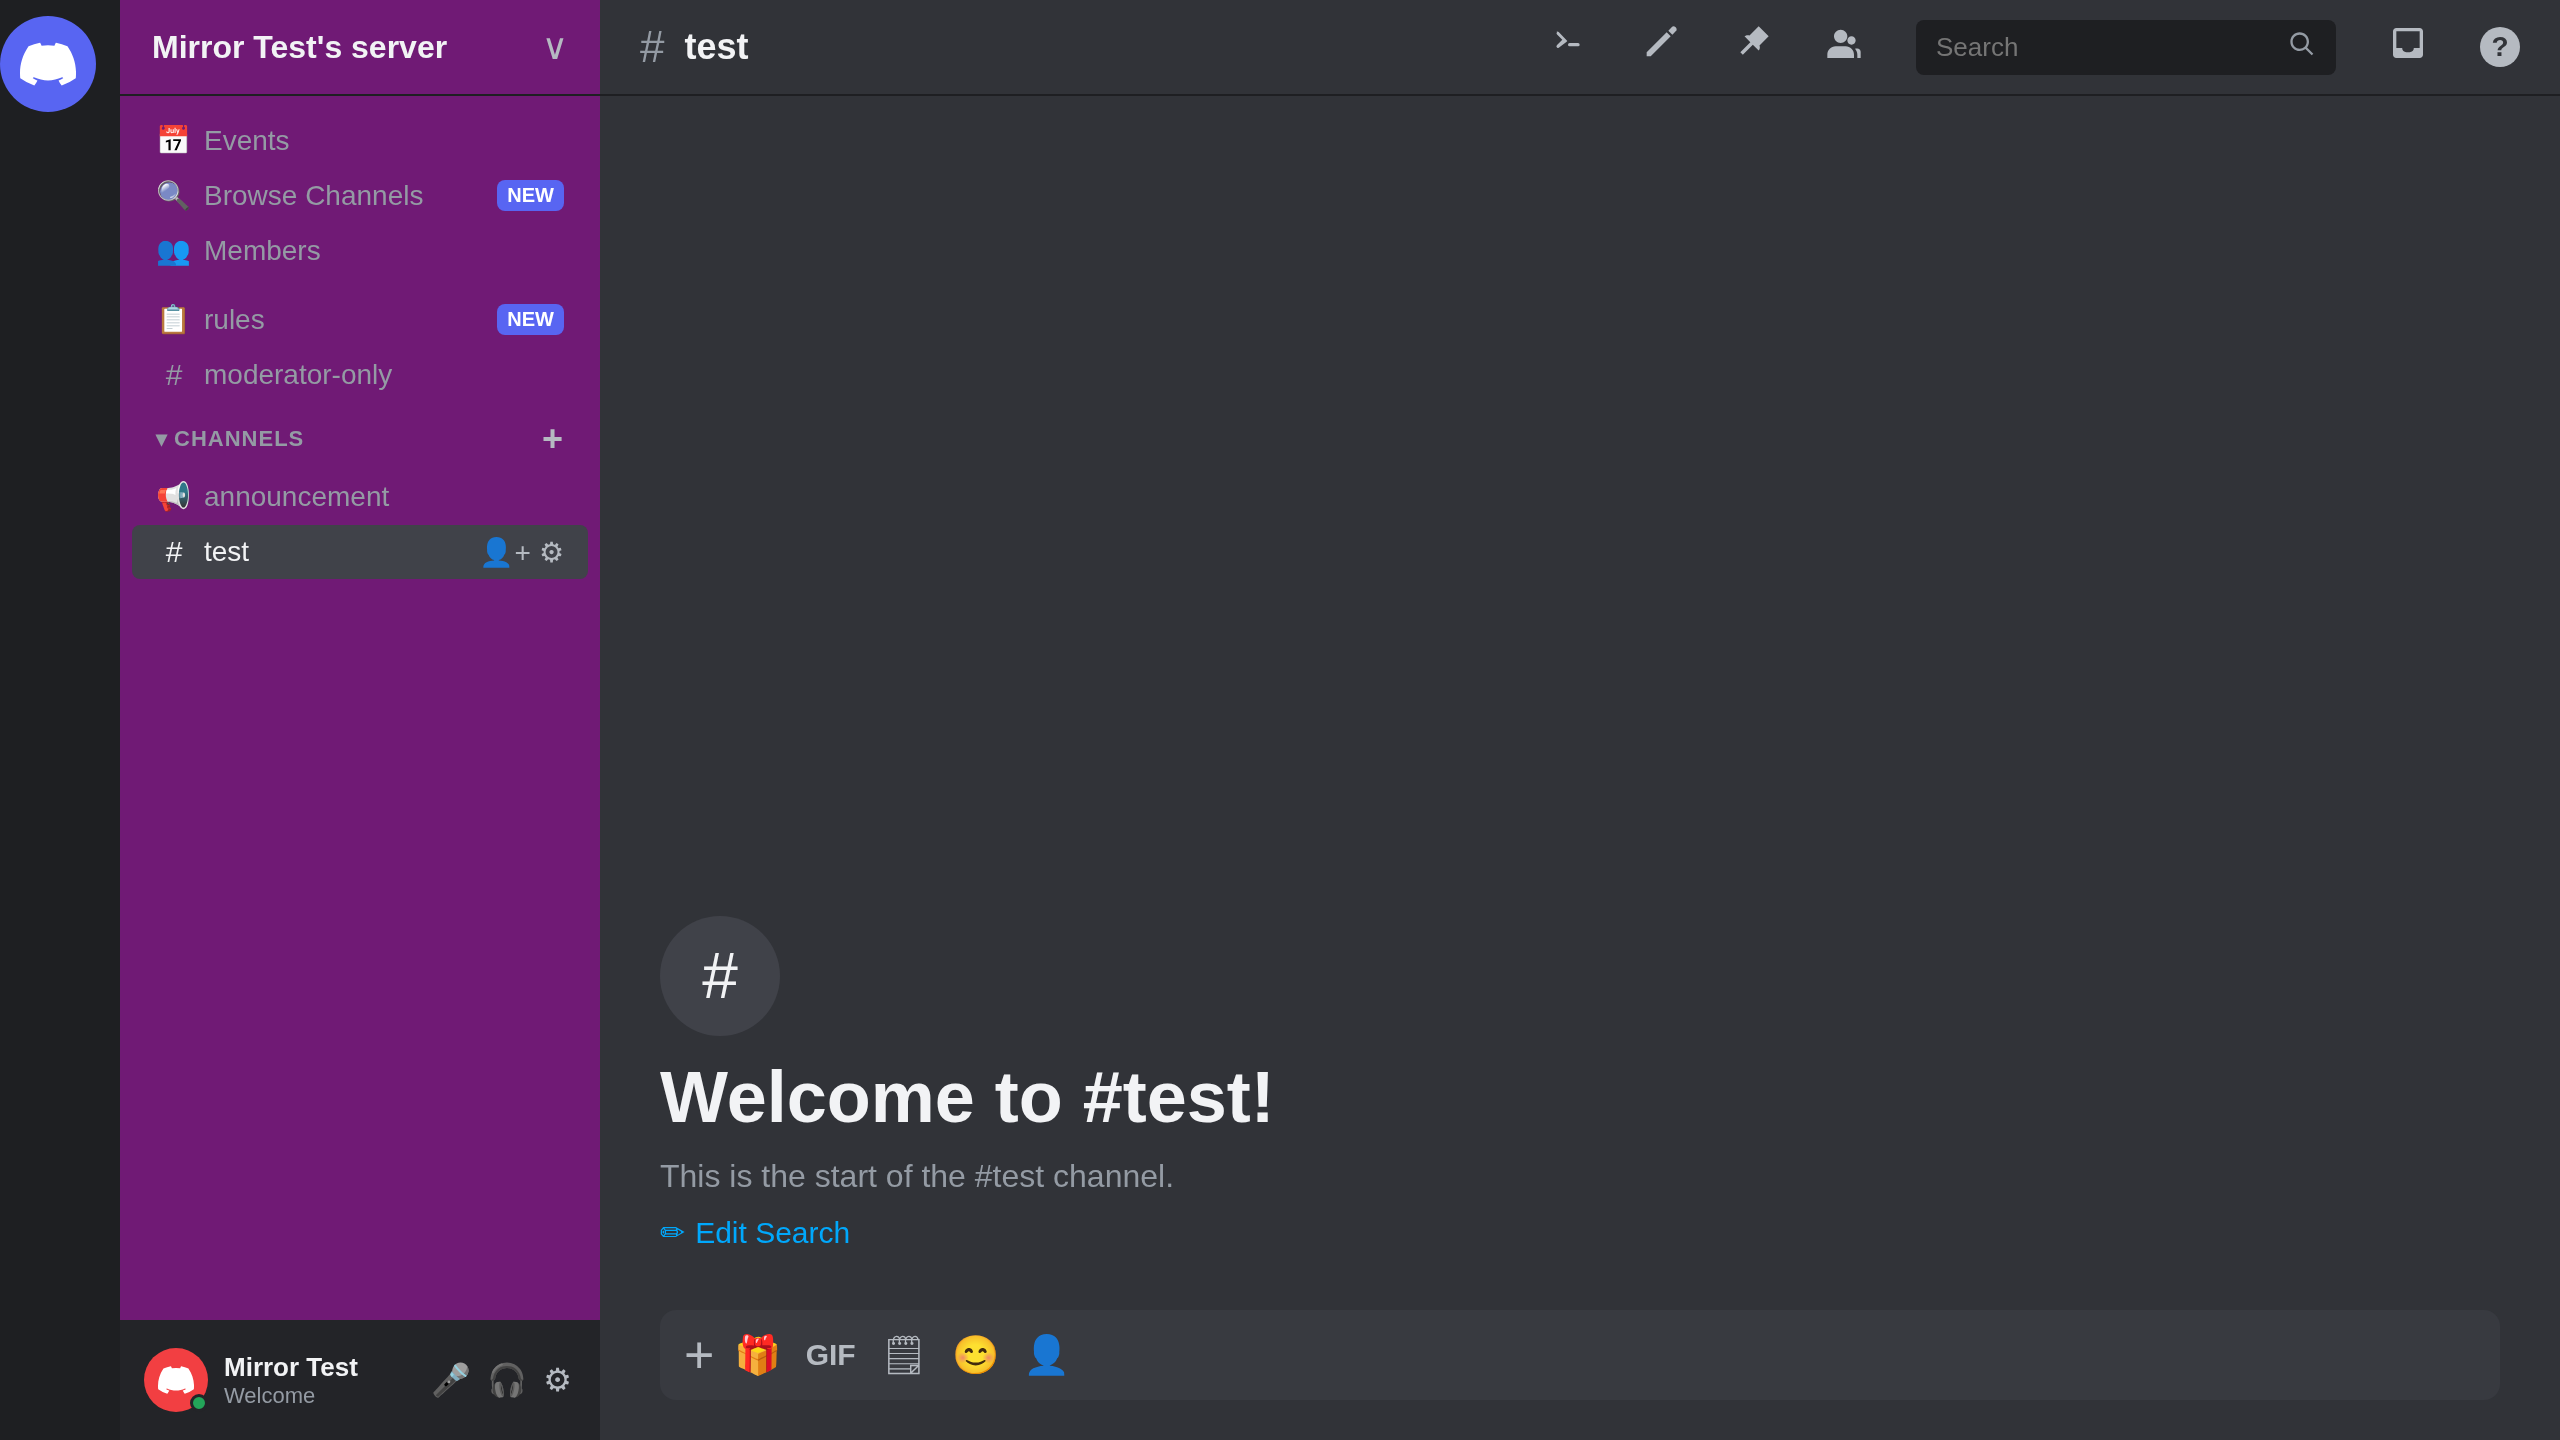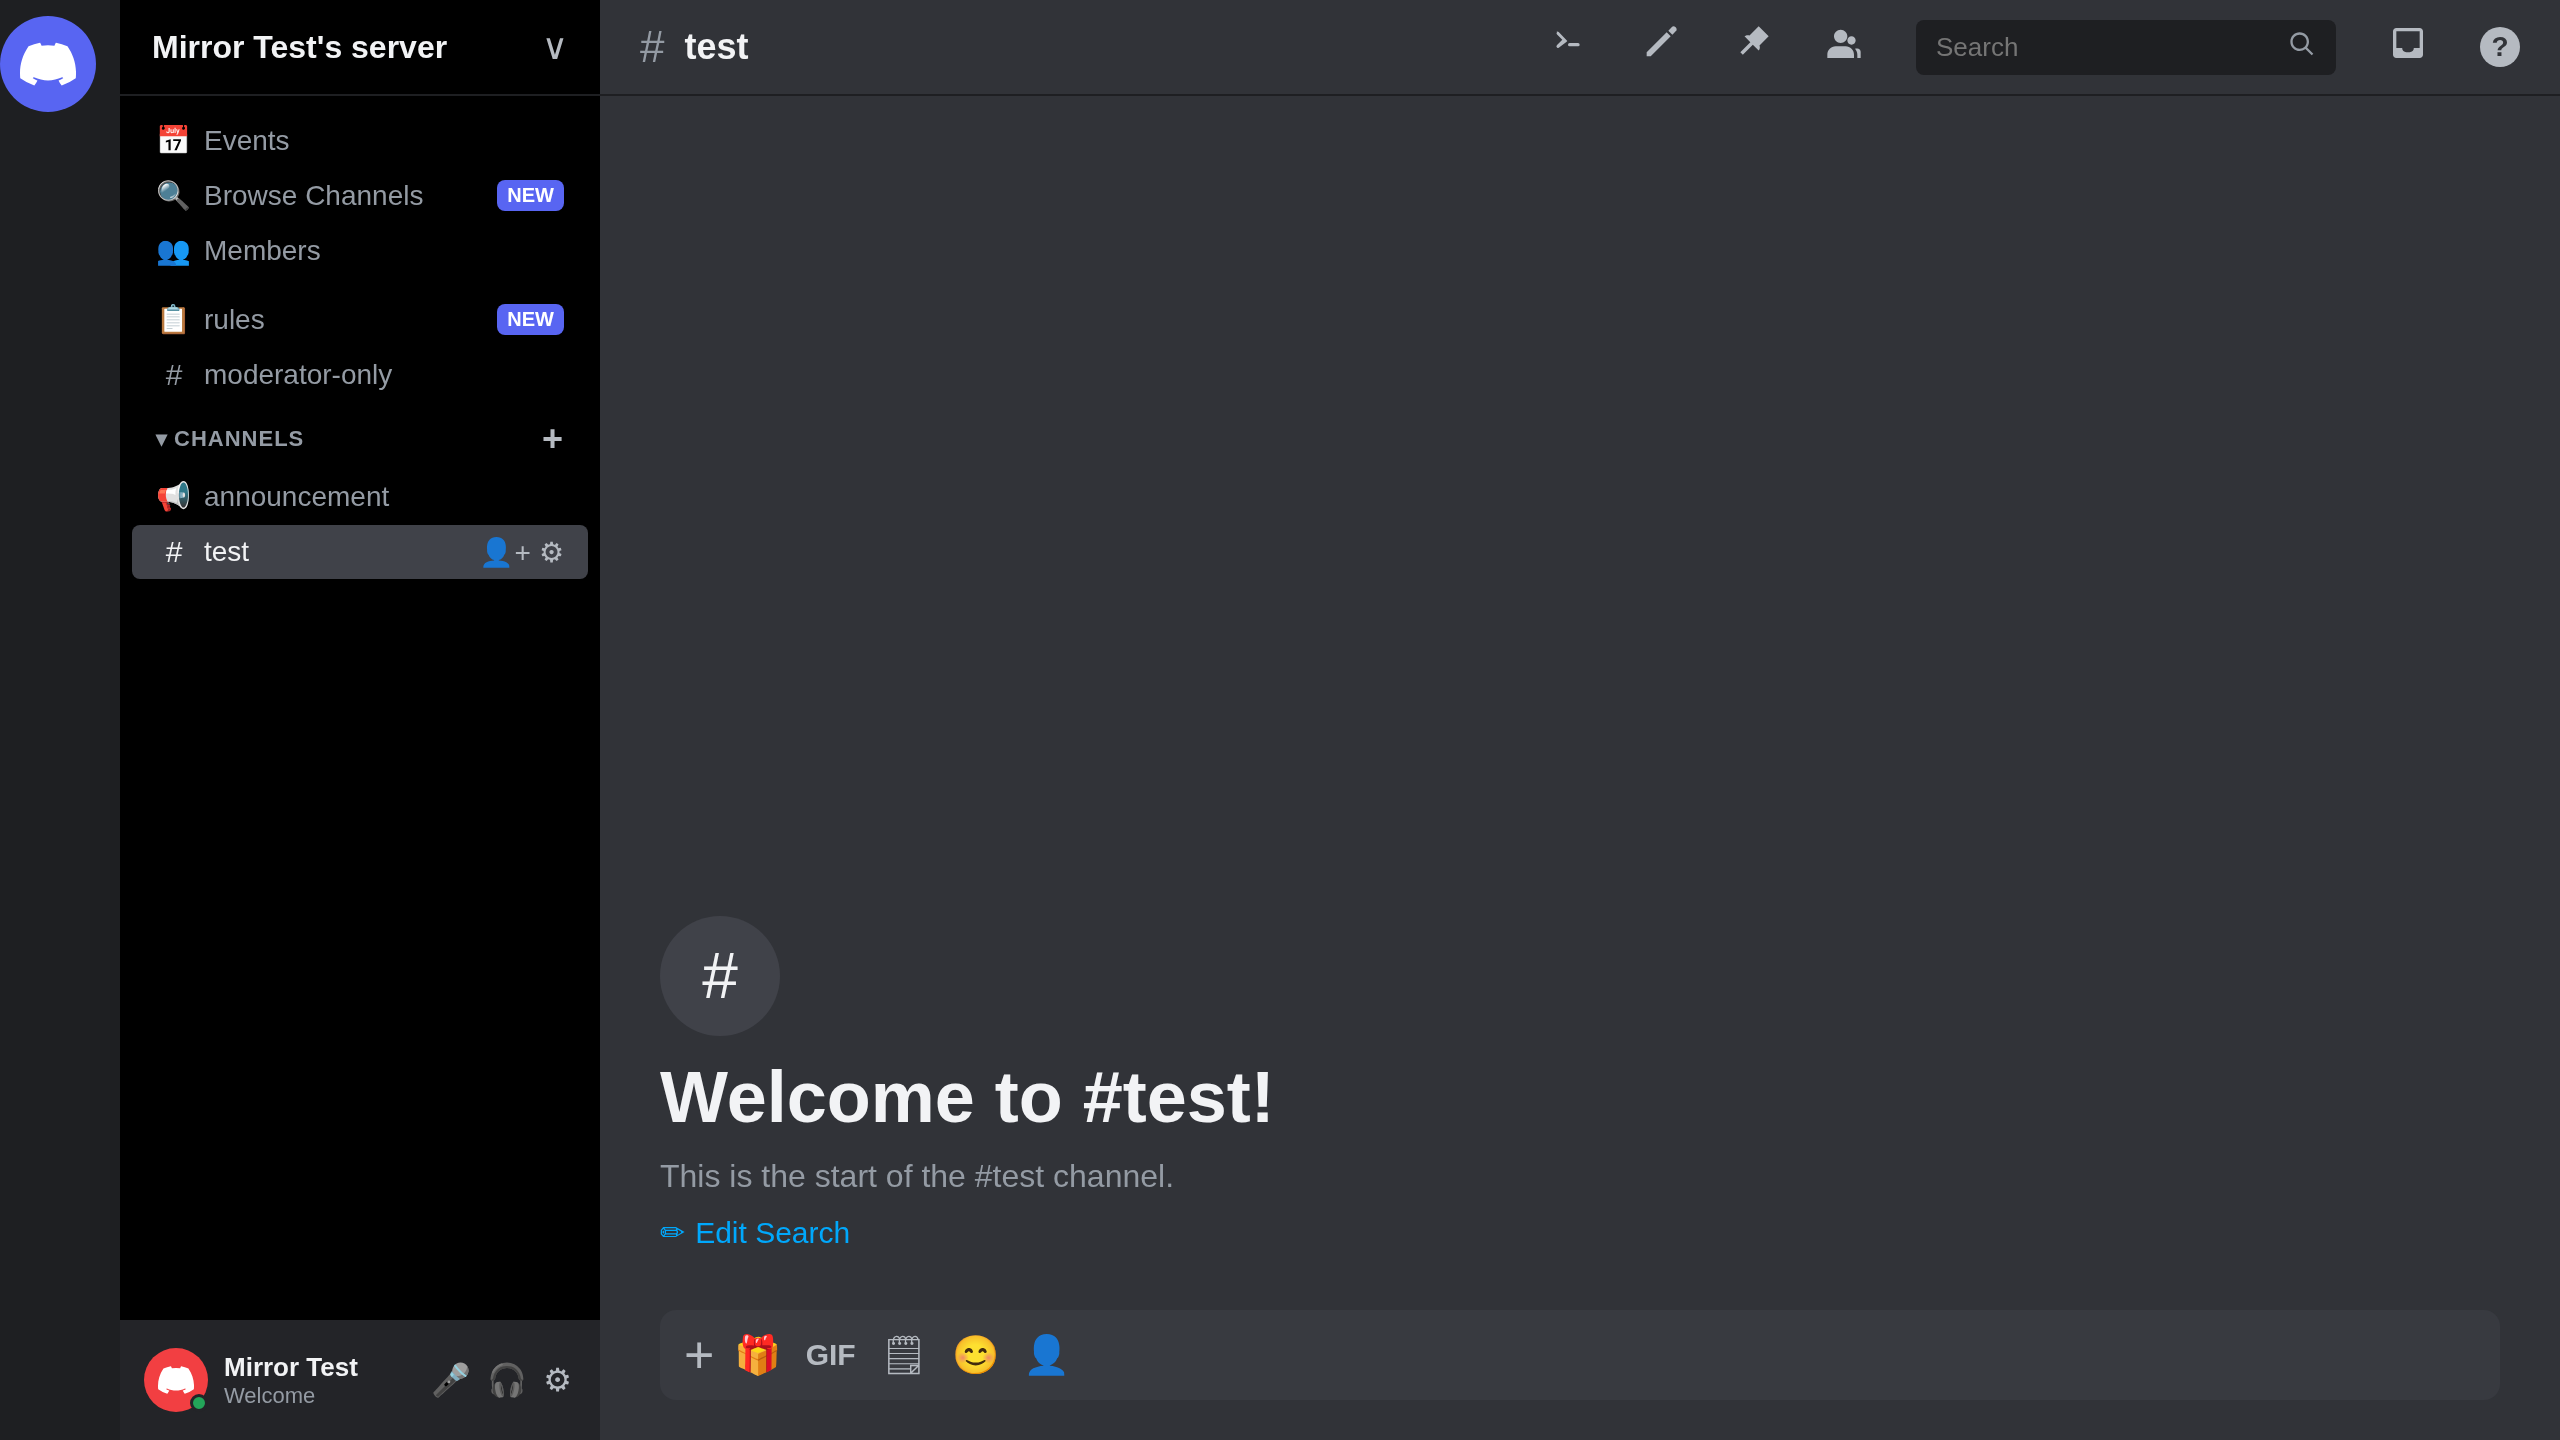--- a/index.html
+++ b/index.html
@@ -90,21 +90,21 @@
       color: #3ba55c;
     }
 
     .sidebar-icon-btn.green .icon-symbol {
       color: white;
     }
 
     
     .channel-sidebar {
       width: 480px;
-      background: #000000;
+      background: #701a75;
       display: flex;
       flex-direction: column;
       flex-shrink: 0;
     }
 
     .server-header {
       height: 96px;
       padding: 0 32px;
       display: flex;
       align-items: center;

